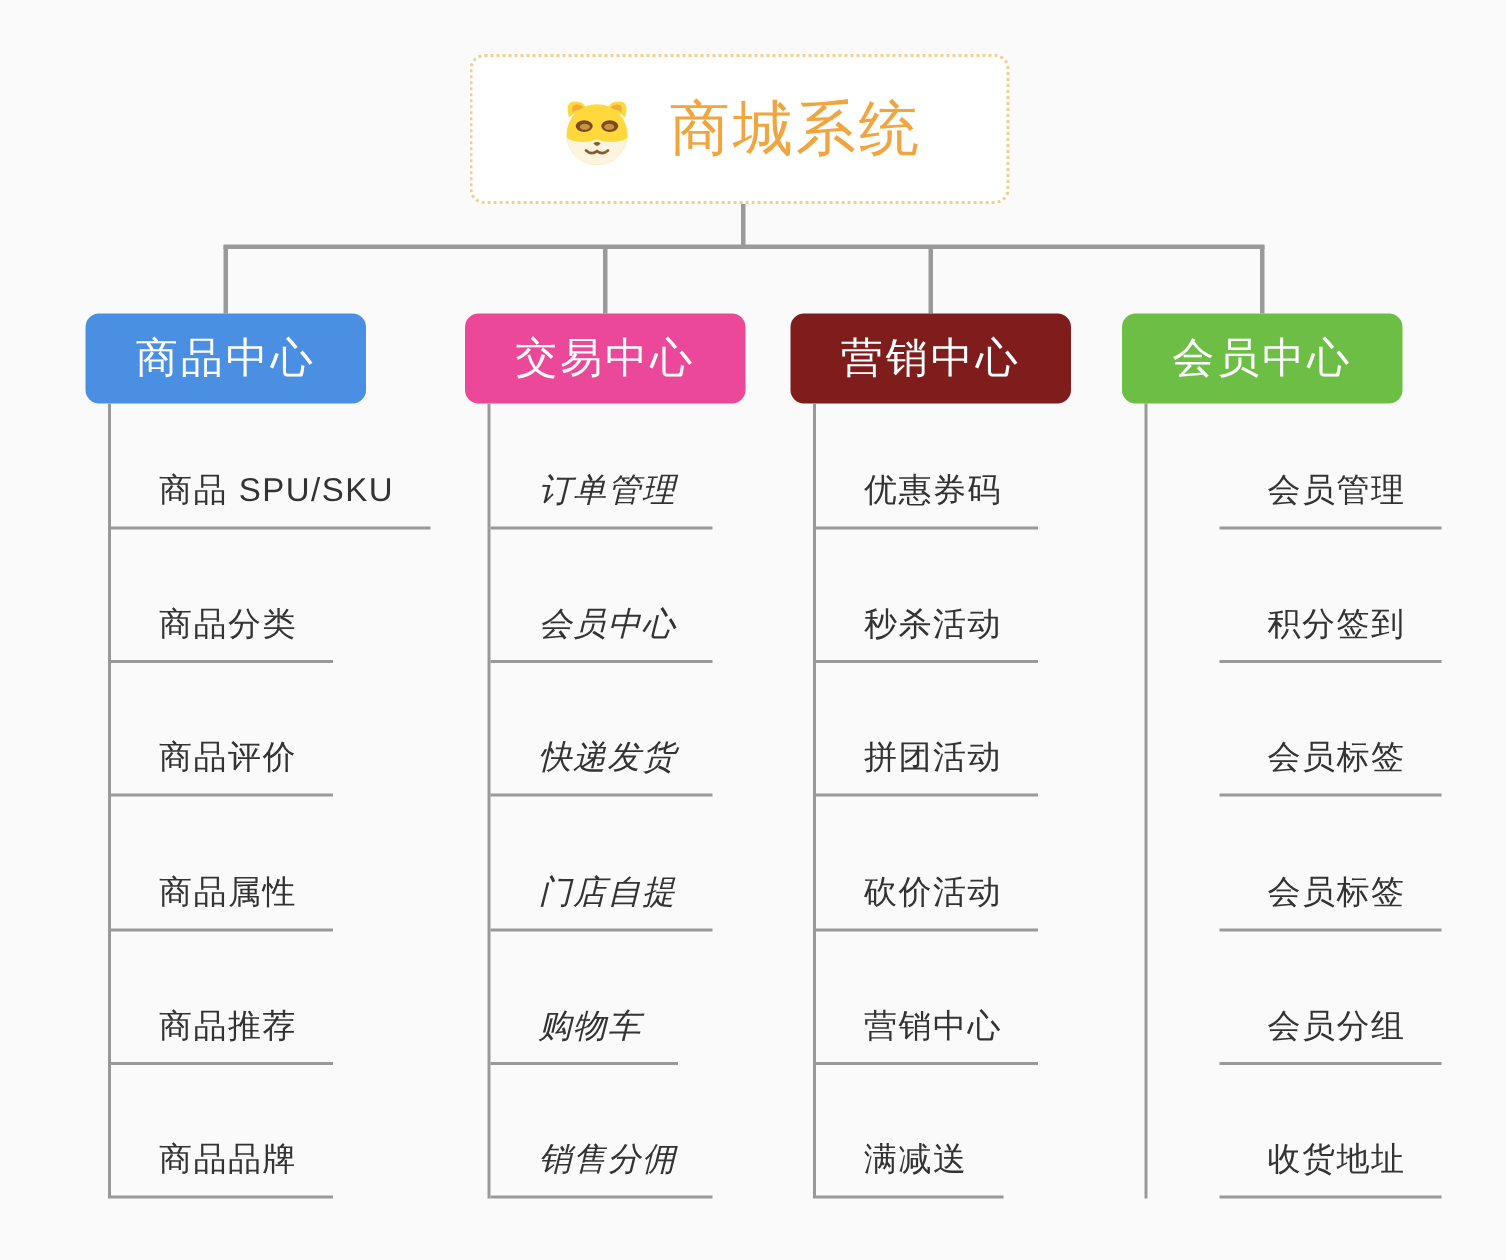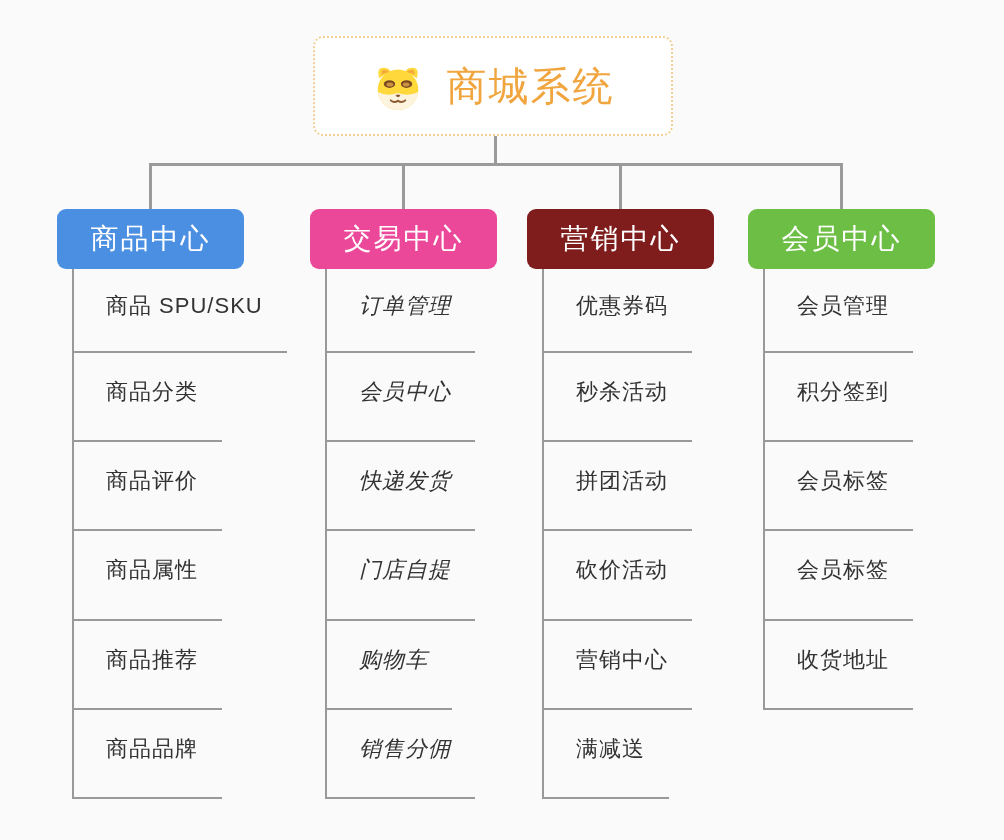--- a/index.html
+++ b/index.html
@@ -29,21 +29,21 @@
     position:absolute;width:187px;height:60px;top:209px;
     border-radius:9px;
     display:flex;align-items:center;justify-content:center;
     color:#ffffff;font-size:28px;letter-spacing:2px;
   }
   .column{
     position:absolute;top:269px;
     border-left:2px solid var(--underline,#999999);
   }
   .leaf{
-    display:flex;align-items:center;
+    display:flex;align-items:flex-end;
     height:89.2px;width:fit-content;
     box-sizing:border-box;
     padding:0 24px 9px 32px;
     border-bottom:2px solid var(--underline,#999999);
     font-size:22px;color:var(--leaf-text,#333333);
     white-space:nowrap;letter-spacing:1px;
   }
   .leaf:first-child{height:84px;}
 </style>
 </head>
@@ -148,30 +148,33 @@
         <span>营销中心</span>
       </div>
       <div class="leaf">
         <span>满减送</span>
       </div>
     </div>
     <div class="line" style="left: 840px; top: 164px; width: 3px; height: 45px;"></div>
     <div class="branch-node" style="left: 748px; background: rgb(108, 190, 69);">
       <span>会员中心</span>
     </div>
-    <div class="column" style="left: 763px;">
+    <div class="column" style="left: 763px; padding-left: 48px;">
       <div class="leaf">
         <span>会员管理</span>
       </div>
       <div class="leaf">
         <span>积分签到</span>
       </div>
       <div class="leaf">
         <span>会员标签</span>
       </div>
       <div class="leaf">
         <span>会员标签</span>
       </div>
       <div class="leaf">
+        <span>会员分组</span>
+      </div>
+      <div class="leaf">
         <span>收货地址</span>
       </div>
     </div>
   </div>
 
 </body></html>

